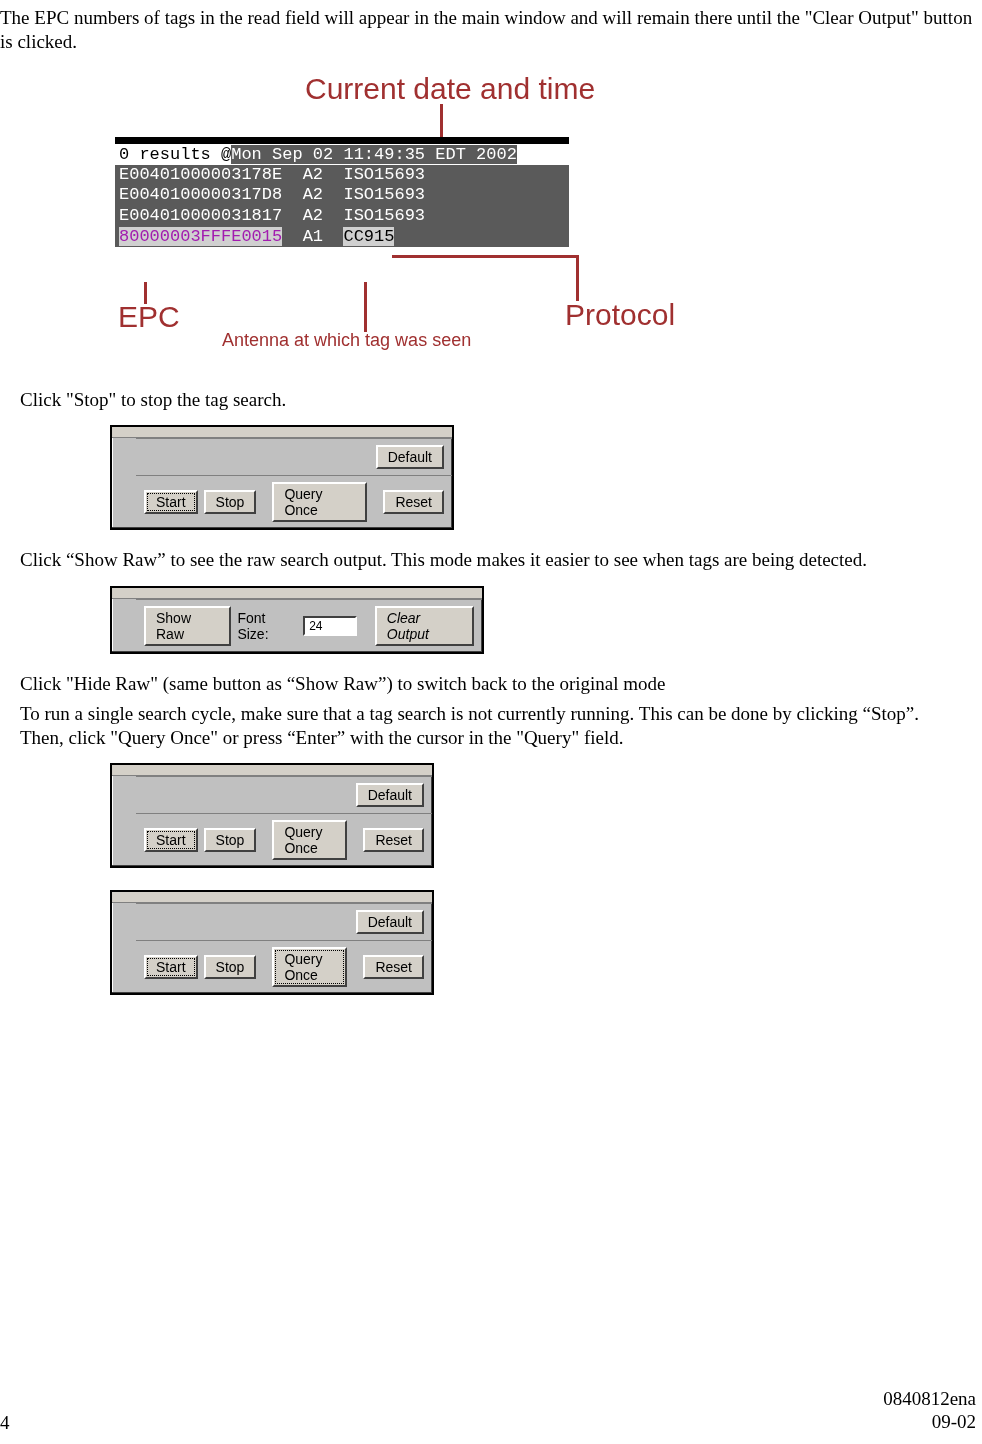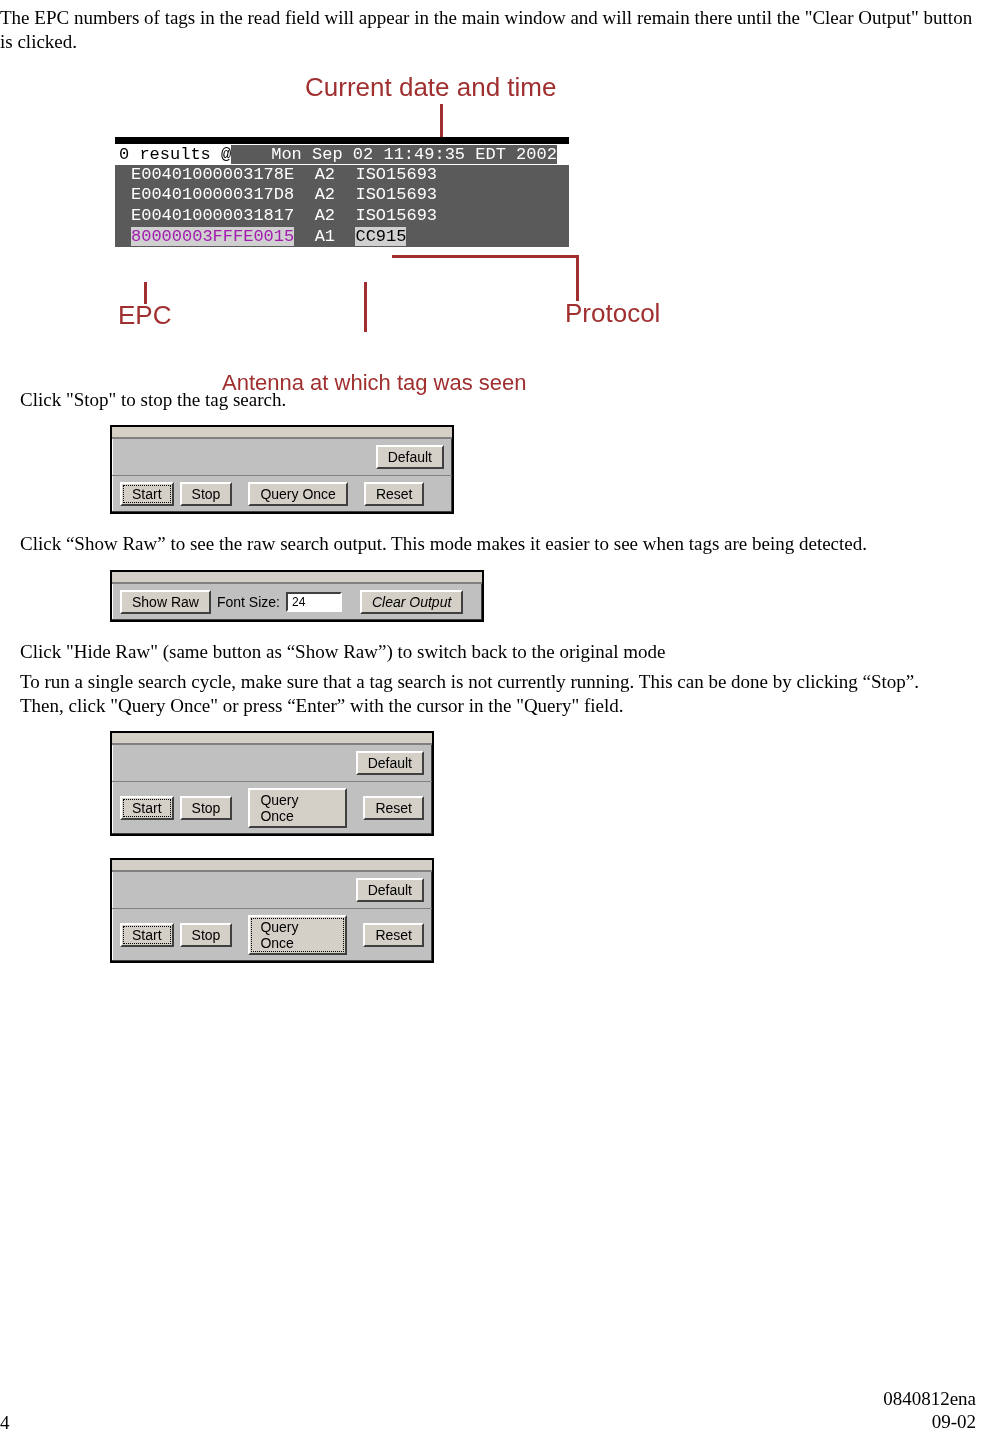--- a/index.html
+++ b/index.html
@@ -15,21 +15,21 @@
   }
   .para {
     margin: 6px 0 6px 0;
     line-height: 1.25;
   }
   .indent {
     margin-left: 20px;
   }
   .label-red {
     font-family: Arial, sans-serif;
-    font-size: 26px;
+    font-size: 30px;
     color: #a03030;
     position: absolute;
   }
   .fig1-wrap {
     position: relative;
     width: 700px;
     height: 310px;
     margin-left: 110px;
     margin-top: 18px;
   }
@@ -50,25 +50,23 @@
     background: #fff;
     color: #000;
     font-family: "Courier New", monospace;
     font-size: 17px;
     padding: 1px 4px;
     white-space: pre;
   }
   .tag-header .hi {
     background: #5a5a5a;
     color: #fff;
-    padding-left: 40px;
   }
   .tag-rows {
     background: #5a5a5a;
-    padding-left: 12px;
   }
   .tag-row {
     font-family: "Courier New", monospace;
     font-size: 17px;
     color: #fff;
     padding: 0 4px;
     white-space: pre;
     line-height: 1.22;
   }
   .tag-row-5 {
@@ -103,20 +101,21 @@
     height: 10px;
     background: #d4d0c8;
     border-bottom: 1px solid #808080;
   }
   .win-panel .row {
     display: flex;
     align-items: center;
     padding: 6px 8px;
     gap: 6px;
     border-top: 1px solid #808080;
+    margin-left: 24px;
   }
   .w9x-btn {
     font-family: "MS Sans Serif", Arial, sans-serif;
     font-size: 14px;
     background: #d4d0c8;
     border: 2px solid;
     border-color: #fff #404040 #404040 #fff;
     padding: 2px 10px;
     color:#000;
   }
@@ -170,21 +169,21 @@
   </div>
 
   <div class="vl" style="left:34px; top:210px; height:22px;"></div>
   <div class="label-red" style="left:8px; top:228px;">EPC</div>
 
   <div class="hl" style="left:282px; top:183px; width:186px;"></div>
   <div class="vl" style="left:466px; top:183px; height:46px;"></div>
   <div class="label-red" style="left:455px; top:226px;">Protocol</div>
 
   <div class="vl" style="left:254px; top:210px; height:50px;"></div>
-  <div class="label-red" style="left:112px; top:258px; font-size:22px;margin-top:40px;">Antenna at which tag was seen</div>
+  <div class="label-red" style="left:112px; top:258px; font-size:18px;">Antenna at which tag was seen</div>
 </div>
 
 <p class="para indent">Click "Stop" to stop the tag search.</p>
 
 <div class="win-panel" style="width:340px;">
   <div class="strip"></div>
   <div class="row" style="justify-content:flex-end;">
     <div class="w9x-btn">Default</div>
   </div>
   <div class="row">

